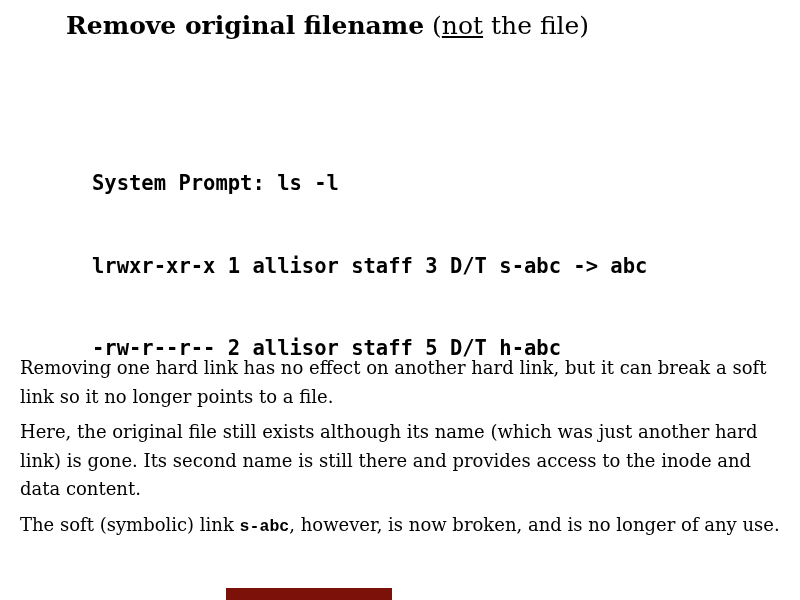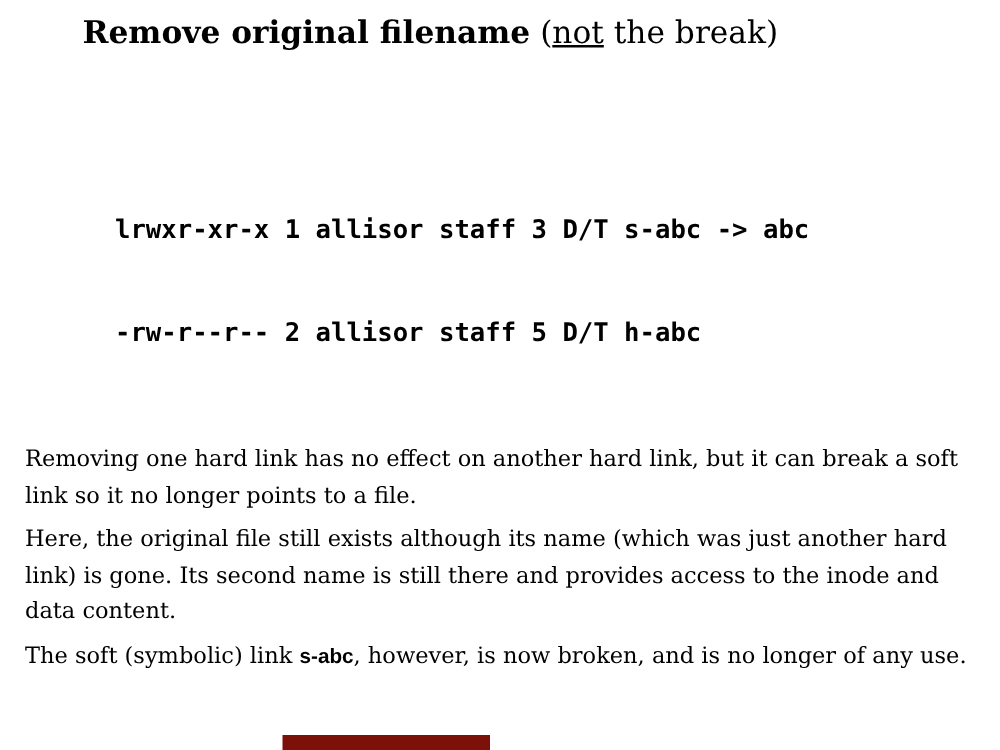--- a/index.html
+++ b/index.html
@@ -45,44 +45,45 @@
   .body-text {
     position: absolute;
     left: 20px;
     top: 354px;
     width: 768px;
     font-size: 18px;
     line-height: 28.5px;
   }
   .body-text p { margin: 0 0 7px 0; }
   .inline-code {
-    font-family: Liberation Sans, sans-serif;
+    font-family: Liberation Mono, monospace;
     font-weight: bold;
     font-size: 0.92em;
   }
   
   .footer-bar {
     position: absolute;
     left: 226px;
     bottom: 0;
     width: 166px;
     height: 12px;
   }
 </style>
 </head>
 <body>
 
 <div id="slide">
 
   <div class="title">
-    <span class="t-bold">Remove original filename</span><span> (</span><span class="t-underline">not</span><span> the break)</span>
+    <span class="t-bold">Remove original filename</span><span> (</span><span class="t-underline">not</span><span> the file)</span>
   </div>
 
   <div class="terminal">
     <div class="term-block">
+      <div class="term-line">System Prompt: ls -l</div>
       <div class="term-line">lrwxr-xr-x 1 allisor staff 3 D/T s-abc -&gt; abc</div>
       <div class="term-line">-rw-r--r-- 2 allisor staff 5 D/T h-abc</div>
     </div>
     <div class="term-block">
       
     </div>
     
   </div>
 
   <div class="body-text">

